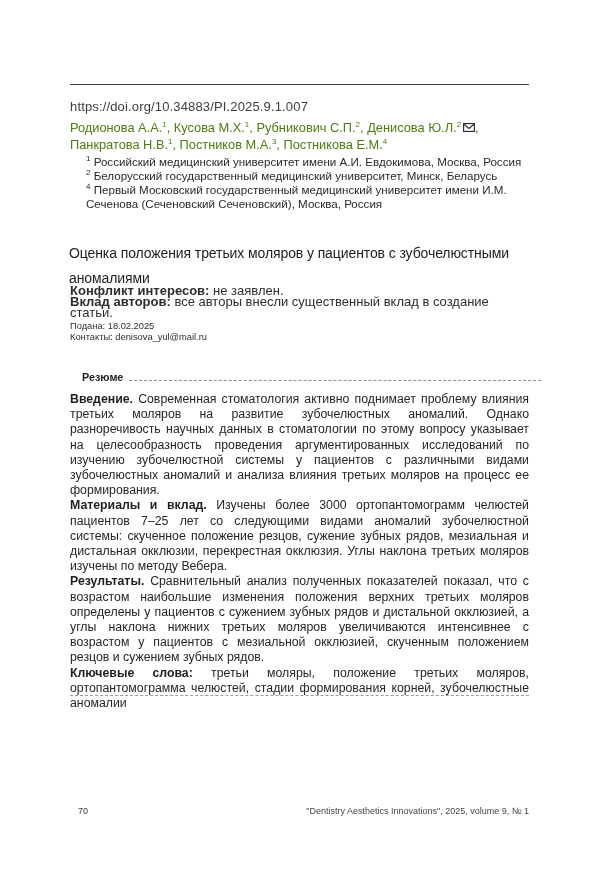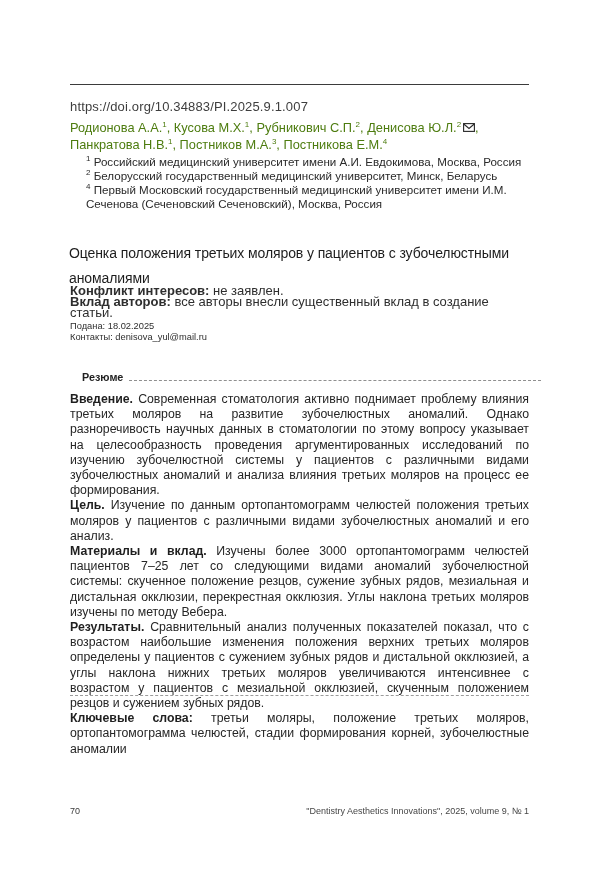--- a/index.html
+++ b/index.html
@@ -66,21 +66,21 @@
   .abstract b { font-weight:700; color:#1f1f1f; }
   .rule-bottom {
     position:absolute; top:695px; left:70px; width:459px;
     border-top:1.2px dashed #9c9c9c;
   }
   .footer {
     position:absolute; top:806px; left:70px; width:459px;
     display:flex; justify-content:space-between; align-items:baseline;
     font-size:9px; color:#474747;
   }
-  .footer .pgnum { color:#3a3a3a; }
+  .footer .pgnum { color:#3a3a3a;margin-left:8px; }
 </style>
 </head>
 <body>
 
 <div class="rule-top"></div>
 
 <a class="doi" href="#">https://doi.org/10.34883/PI.2025.9.1.007</a>
 
 <p class="authors"><span>Родионова А.А.</span><sup>1</sup><span>, </span><span>Кусова М.Х.</span><sup>1</sup><span>, </span><span>Рубникович С.П.</span><sup>2</sup><span>, </span><span>Денисова Ю.Л.</span><sup>2</sup><svg class="mail-icon" viewBox="0 0 16 12" aria-hidden="true">
       <rect x="0.8" y="0.8" width="14.4" height="10.4" fill="none" stroke="#2a2a2a" stroke-width="1.5"></rect>
@@ -106,21 +106,20 @@
   <div><span>Контакты:</span> <a class="email" href="#">denisova_yul@mail.ru</a></div>
 </div>
 
 <div class="resume-row">
   <b>Резюме</b>
   <span class="dash-fill"></span>
 </div>
 
 <div class="abstract">
   <p><b>Введение.</b> <span>Современная стоматология активно поднимает проблему влияния третьих моляров на развитие зубочелюстных аномалий. Однако разноречивость научных данных в стоматологии по этому вопросу указывает на целесообразность проведения аргументированных исследований по изучению зубочелюстной системы у пациентов с различными видами зубочелюстных аномалий и анализа влияния третьих моляров на процесс ее формирования.</span></p>
-  <p><b>Цель.</b> <span>Изучение по данным ортопантомограмм челюстей положения третьих моляров у пациентов с различными видами зубочелюстных аномалий и его анализ.</span></p>
   <p><b>Материалы и вклад.</b> <span>Изучены более 3000 ортопантомограмм челюстей пациентов 7–25 лет со следующими видами аномалий зубочелюстной системы: скученное положение резцов, сужение зубных рядов, мезиальная и дистальная окклюзии, перекрестная окклюзия. Углы наклона третьих моляров изучены по методу Вебера.</span></p>
   <p><b>Результаты.</b> <span>Сравнительный анализ полученных показателей показал, что с возрастом наибольшие изменения положения верхних третьих моляров определены у пациентов с сужением зубных рядов и дистальной окклюзией, а углы наклона нижних третьих моляров увеличиваются интенсивнее с возрастом у пациентов с мезиальной окклюзией, скученным положением резцов и сужением зубных рядов.</span></p>
   <p><b>Ключевые слова:</b> <span>третьи моляры, положение третьих моляров, ортопантомограмма челюстей, стадии формирования корней, зубочелюстные аномалии</span></p>
 </div>
 
 <div class="rule-bottom"></div>
 
 <div class="footer">
   <span class="pgnum">70</span>
   <span>"Dentistry Aesthetics Innovations", 2025, volume 9, № 1</span>

